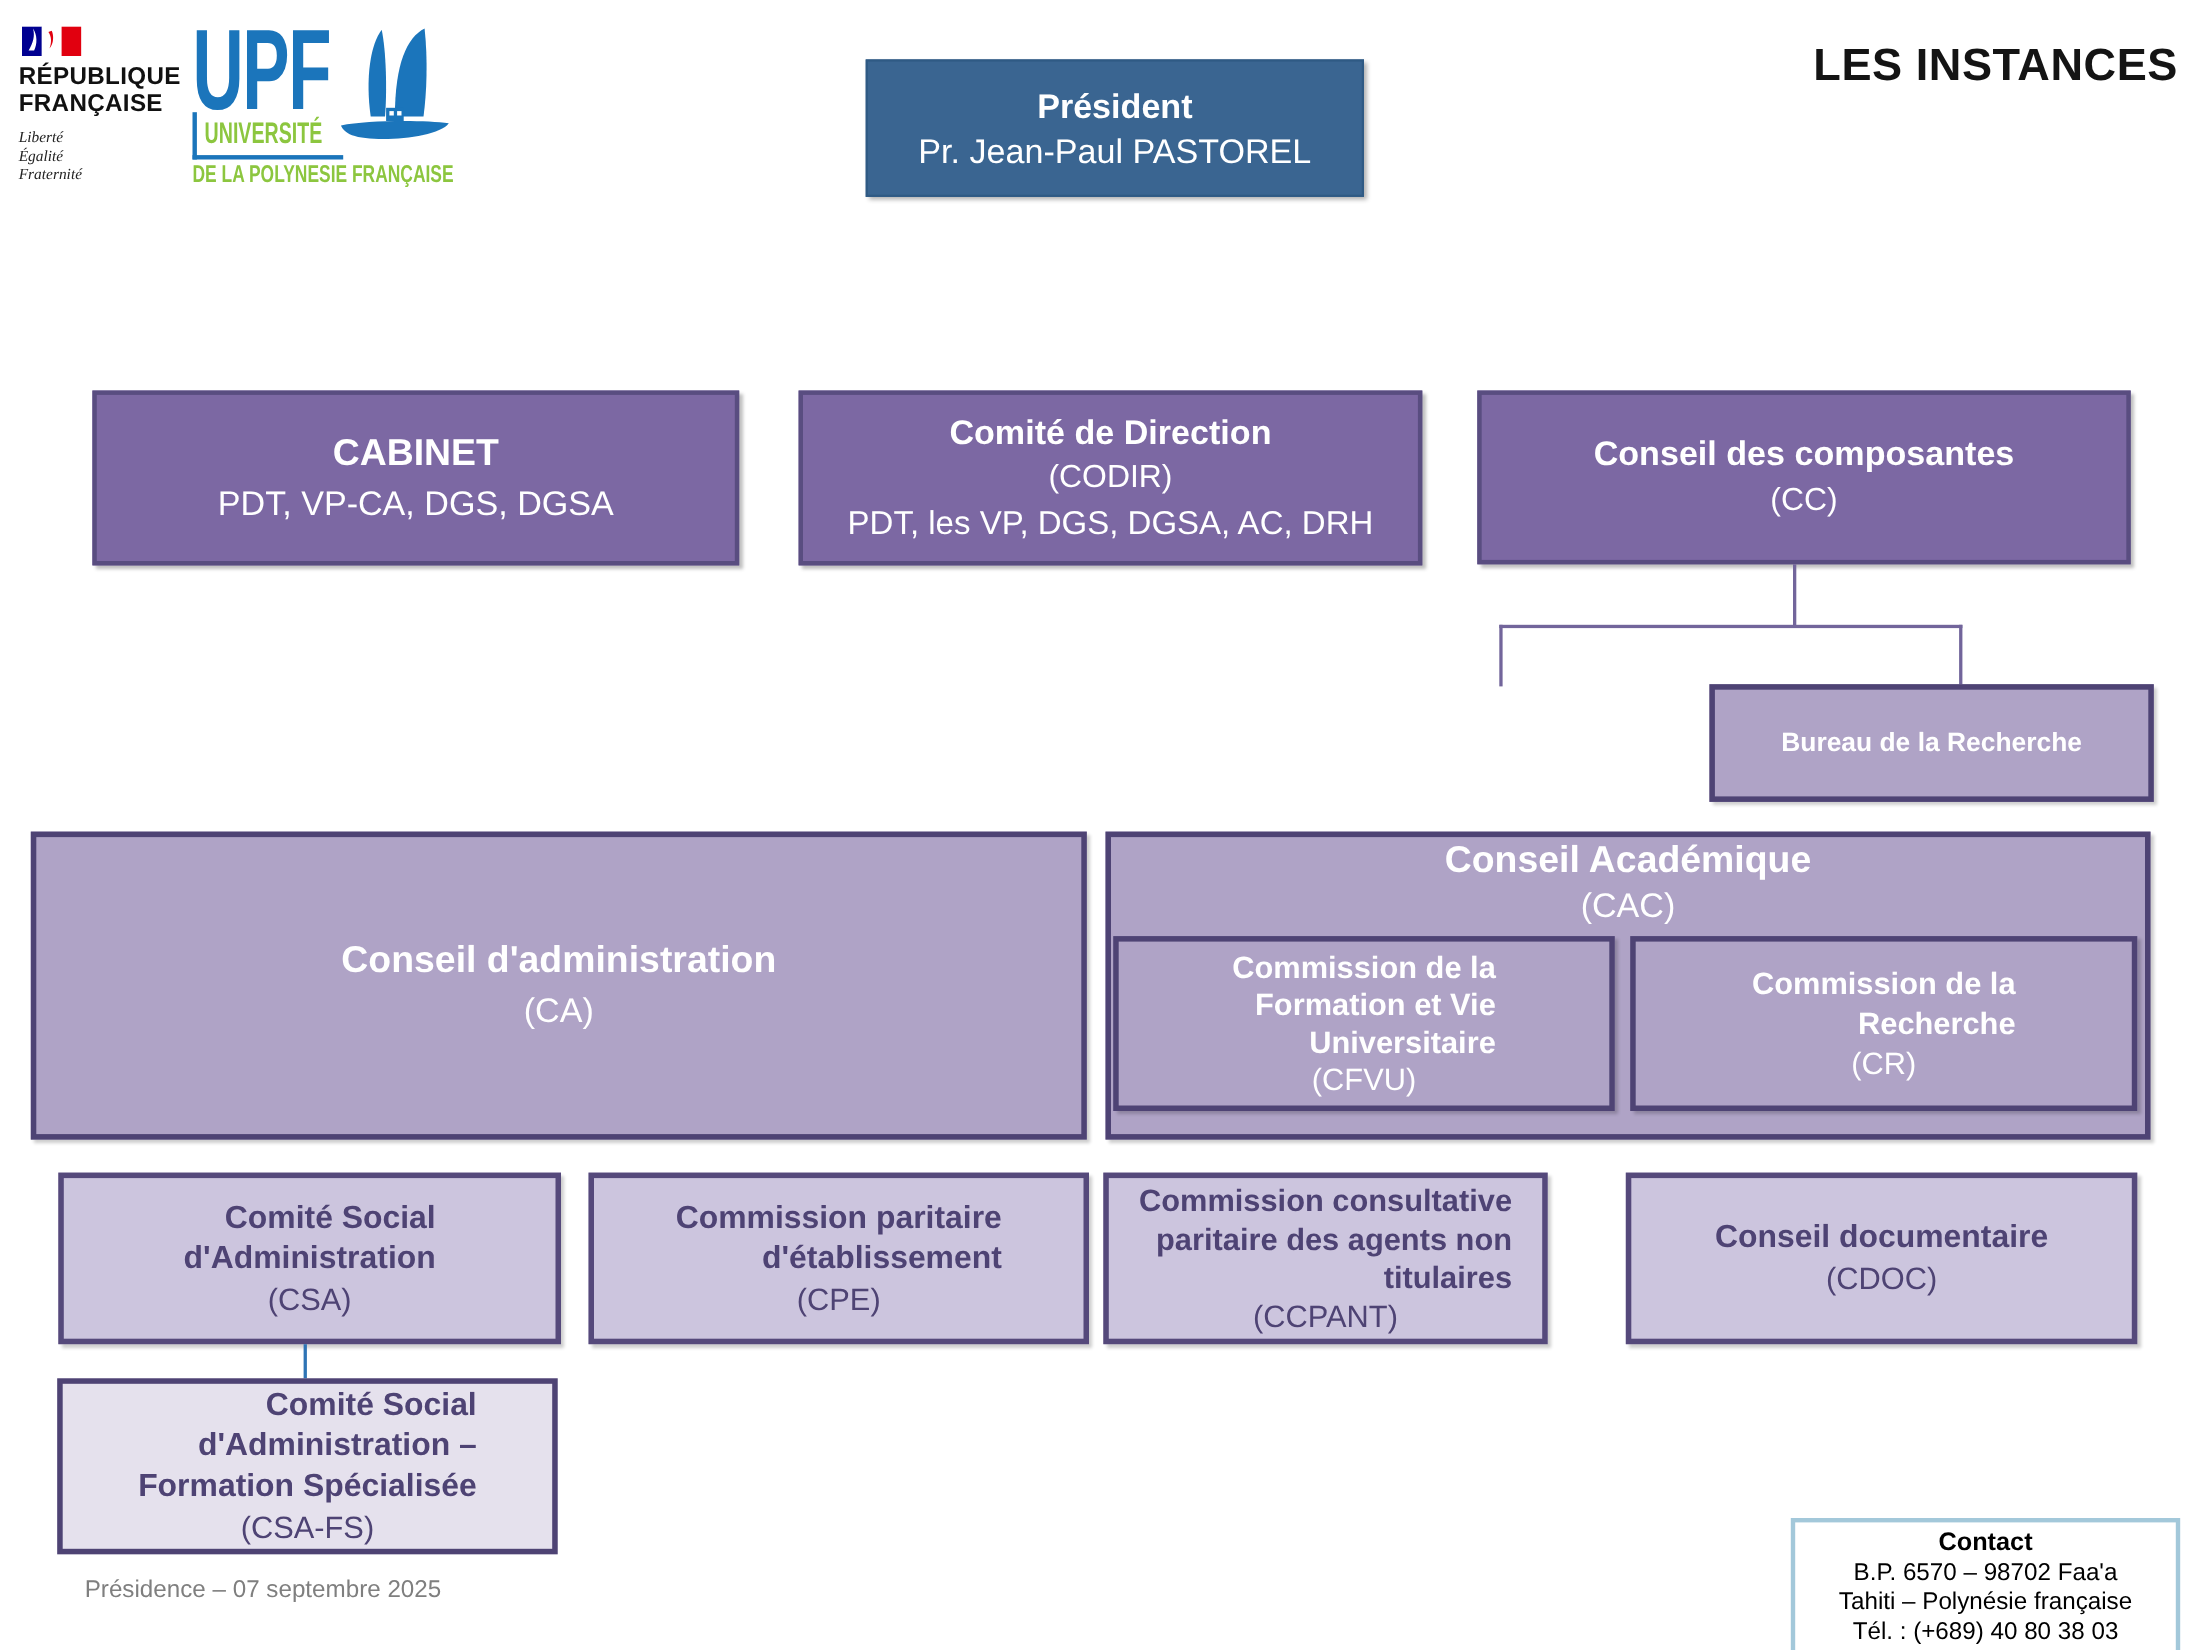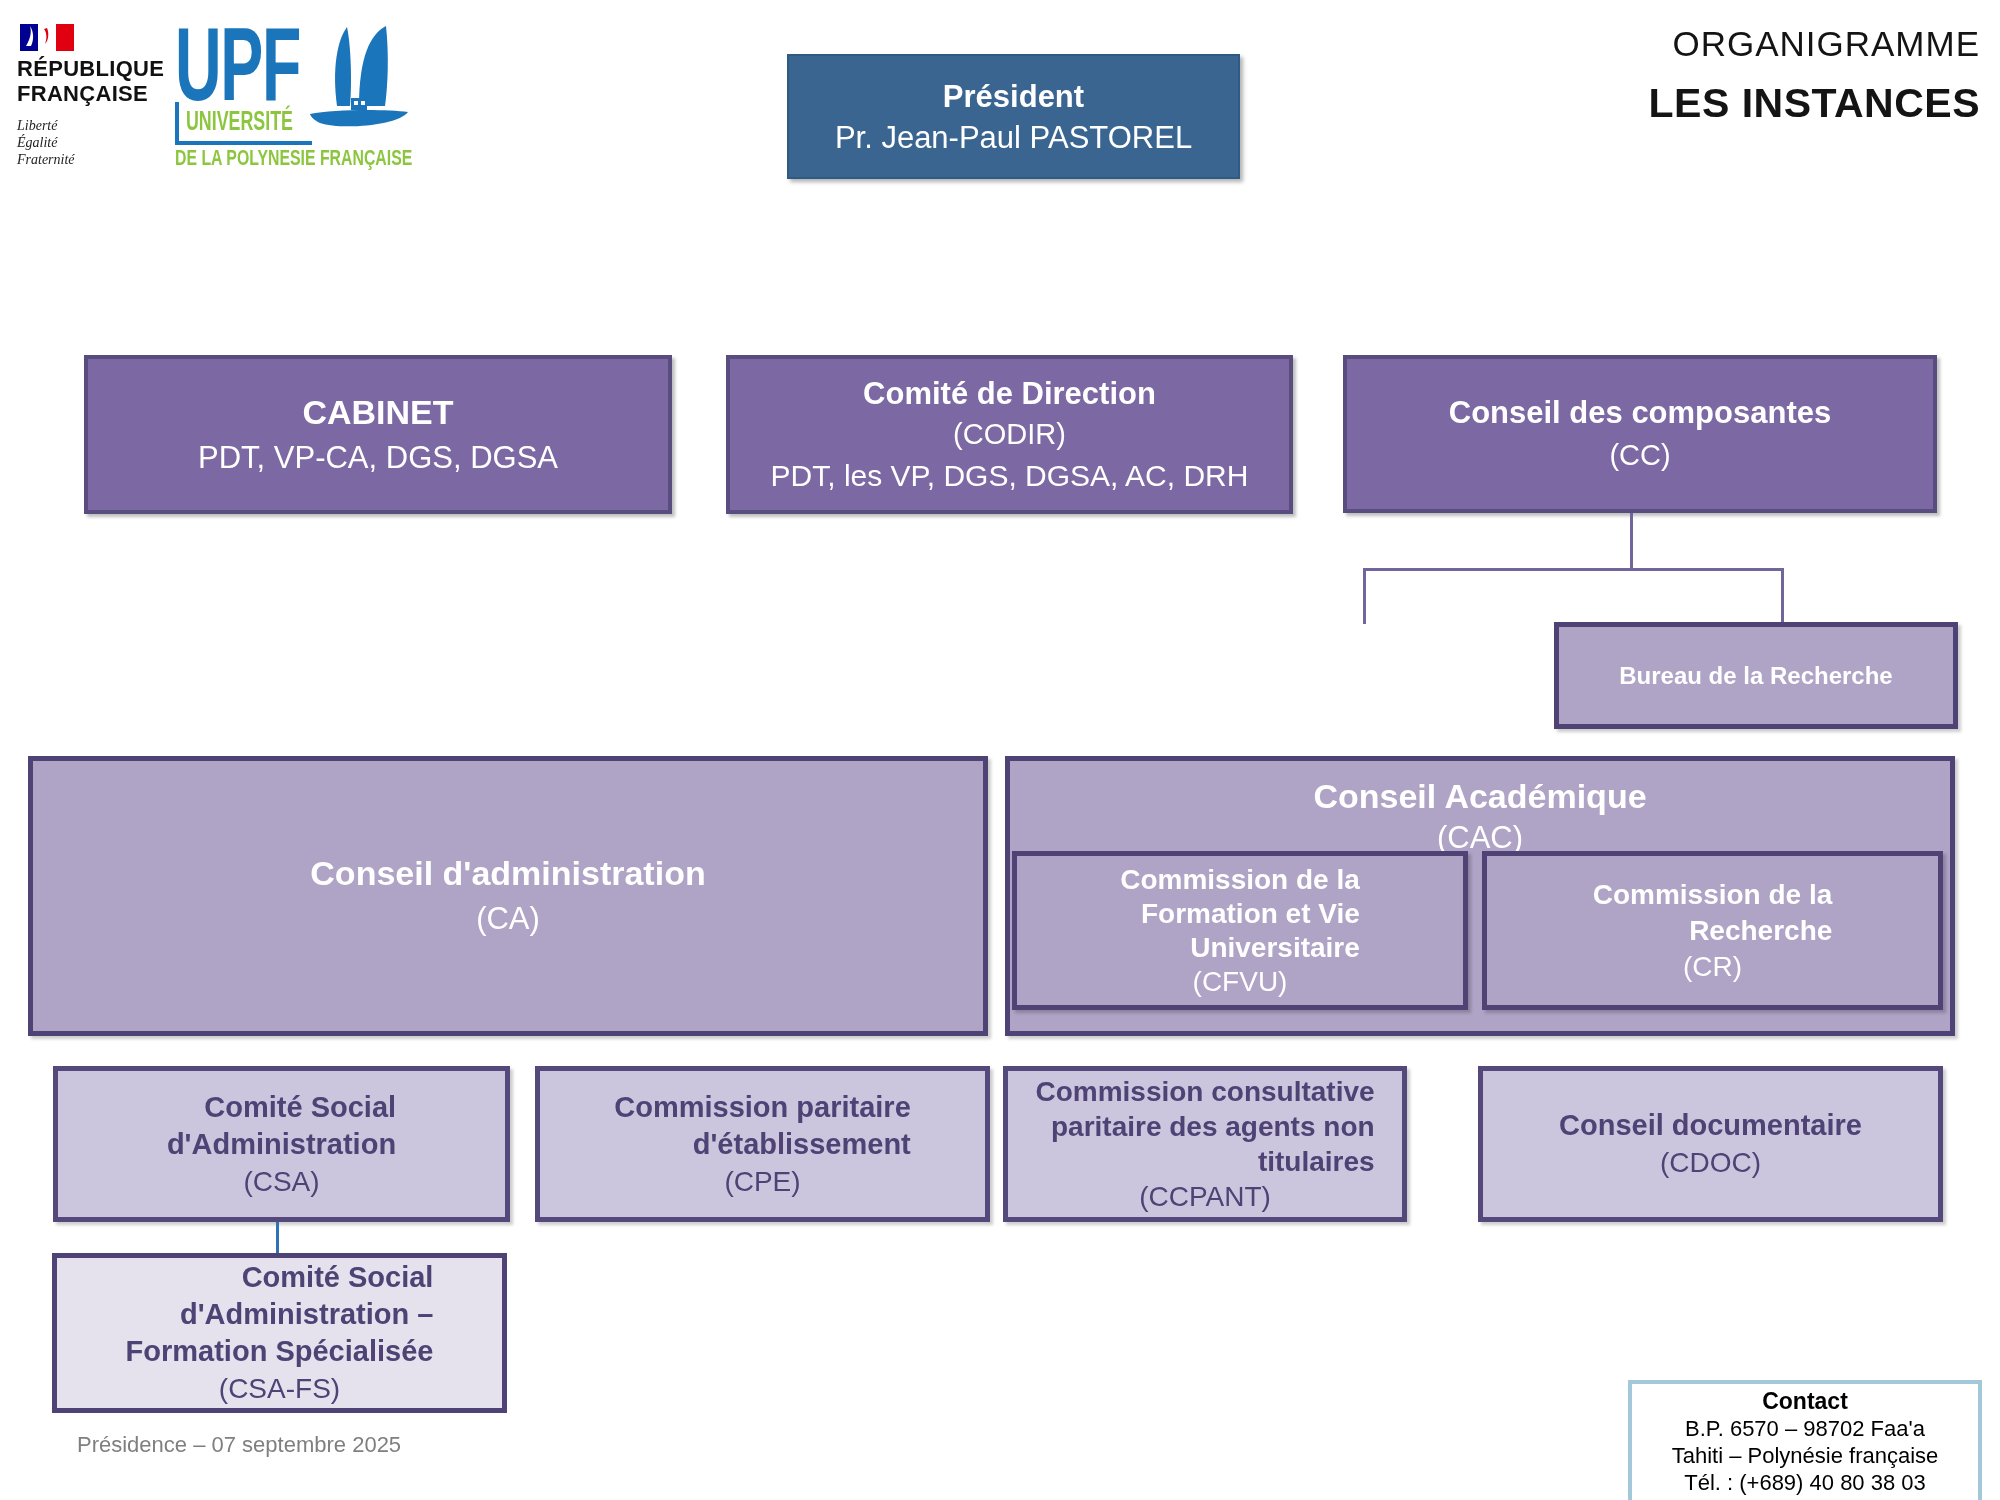--- a/index.html
+++ b/index.html
@@ -44,21 +44,21 @@
   #box-codir{left:726px;top:355px;width:567px;height:159px;font-size:30px;line-height:41px;}
   #box-codir .t{font-size:31px;}
   #box-codir .a{font-size:29px;}
   #box-cc{left:1343px;top:355px;width:594px;height:158px;font-size:29px;line-height:43px;}
   #box-cc .t{font-size:31px;}
   #box-bformation{left:1146px;top:622px;width:395px;height:107px;font-size:30px;}
   #box-brecherche{left:1554px;top:622px;width:404px;height:107px;font-size:24px;}
   #box-ca{left:28px;top:756px;width:960px;height:280px;font-size:31px;line-height:46px;}
   #box-ca .t{font-size:34px;}
   #box-cac{left:1005px;top:756px;width:950px;height:280px;justify-content:flex-start;
-           padding-top:14px;font-size:31px;line-height:42px;}
+           font-size:31px;line-height:42px;}
   #box-cac .t{font-size:34px;}
   #box-cfvu{left:1012px;top:851px;width:456px;height:159px;font-size:28px;line-height:34px;}
   #box-cr{left:1482px;top:851px;width:461px;height:159px;font-size:28px;line-height:36px;}
   #box-csa{left:53px;top:1066px;width:457px;height:156px;font-size:28px;line-height:37px;}
   #box-csa .t{font-size:29px;}
   #box-cpe{left:535px;top:1066px;width:455px;height:156px;font-size:28px;line-height:37px;}
   #box-cpe .t{font-size:29px;}
   #box-ccpant{left:1003px;top:1066px;width:404px;height:156px;font-size:28px;line-height:35px;}
   #box-cdoc{left:1478px;top:1066px;width:465px;height:156px;font-size:28px;line-height:38px;}
   #box-cdoc .t{font-size:29px;}
@@ -115,21 +115,20 @@
       <path d="M31,82 C26,46 31,16 41,3 C45,22 46,58 44,82 Z" fill="#1B75BB"></path>
       <path d="M53,82 C53,34 64,10 80,2 C83,30 82,60 79,82 L53,82 Z" fill="#1B75BB"></path>
       <rect x="45" y="74" width="16" height="12" fill="#1B75BB"></rect>
       <rect x="48" y="77" width="4" height="4" fill="#ffffff"></rect>
       <rect x="55" y="77" width="4" height="4" fill="#ffffff"></rect>
       <path d="M4,90 C28,85 80,85 102,88 C92,102 34,106 14,99 C8,96 5,93 4,90 Z" fill="#1B75BB"></path>
     </svg>
   </div>
 
   <div class="doc-titles">
-    <div class="doc-title">ORGANIGRAMME</div>
     <div class="doc-subtitle">LES INSTANCES</div>
   </div>
 
   <div id="box-president" class="obox v-blue">
     <div class="t">Président</div>
     <div class="m">Pr. Jean-Paul PASTOREL</div>
   </div>
 
   <div id="box-cabinet" class="obox v-dark">
     <div class="t">CABINET</div>

